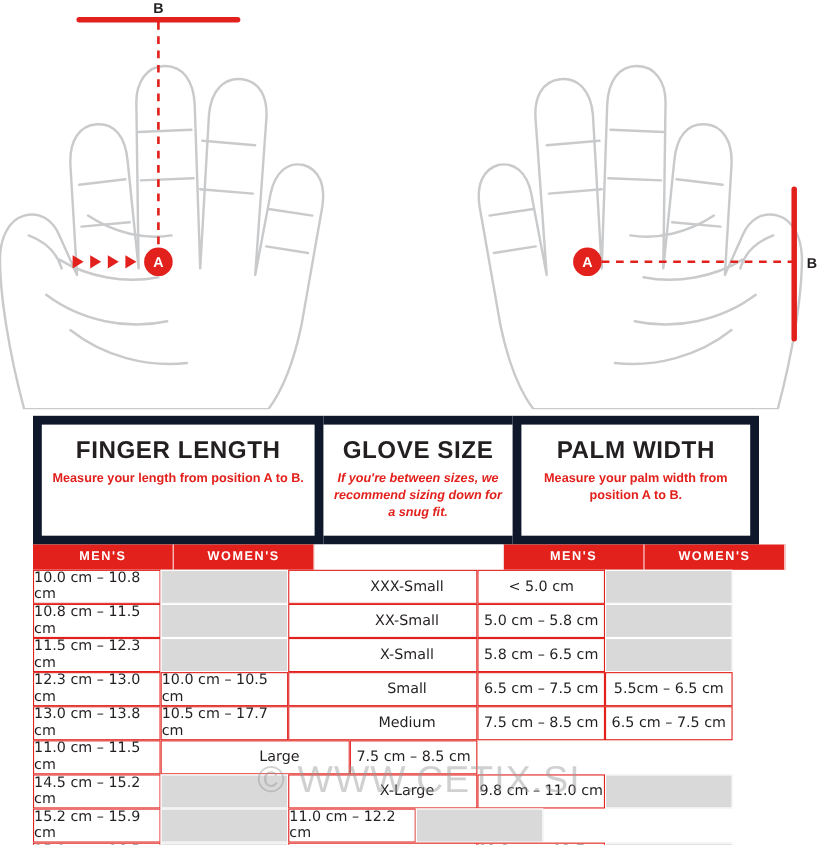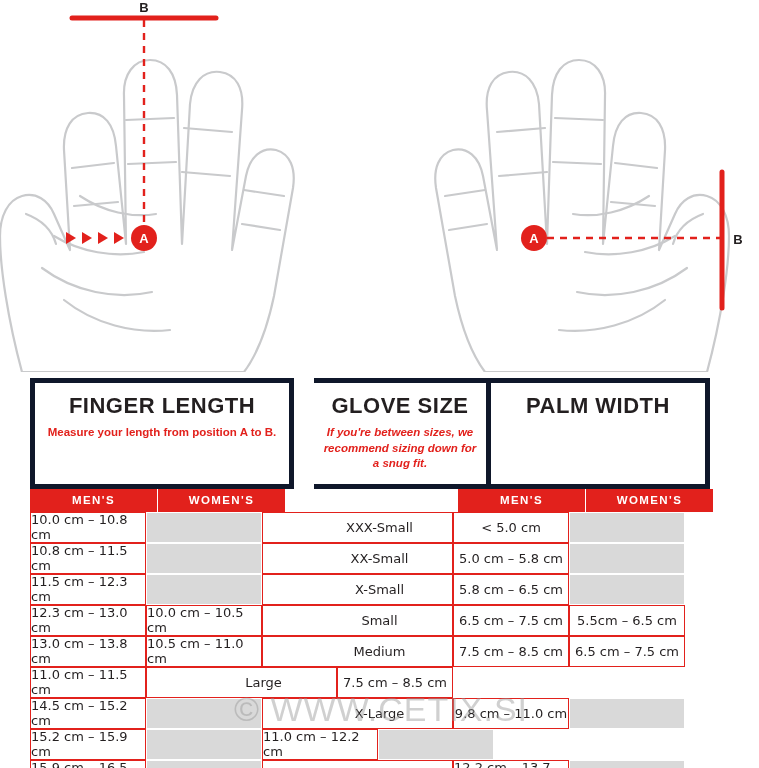--- a/index.html
+++ b/index.html
@@ -17,26 +17,26 @@
   .hand-left{left:-6px;}
   .hand-right{left:430px;}
 
   
   .chart{
     position:absolute;left:30px;top:378px;width:730px;
   }
   .head-row{display:flex;}
   .head-cell{
     box-sizing:border-box;
-    border:5px solid #0f172a;
+    border:8px solid #0f172a;
     text-align:center;
     padding:10px 6px 12px 6px;
   }
   .head-cell.finger{width:264px;}
-  .head-cell.glove{width:172px;border-left:none;border-right:none;margin-left:20px;}
+  .head-cell.glove{width:172px;border-left:none;border-right:none;}
   .head-cell.palm{width:224px;}
   .head-title{
     font-size:22px;font-weight:bold;color:#231f20;letter-spacing:0.5px;
     margin-bottom:6px;
   }
   .head-sub{
     font-size:11.5px;font-weight:bold;color:#e2211c;line-height:1.35;
   }
   .head-sub.italic{font-style:italic;font-weight:bold;}
 
@@ -56,21 +56,21 @@
   .cell{
     box-sizing:border-box;
     width:116px;height:31px;
     border:1px solid #ffffff;
     background:#d9d9d9;
     color:#231f20;
     font-size:13px;
     display:flex;align-items:center;justify-content:center;
     font-family:"DejaVu Sans", sans-serif;
   }
-  .cell.mid{width:191px;background:#ffffff;border:1px solid #e2211c;padding-left:44px;}
+  .cell.mid{width:172px;background:#ffffff;border:1px solid #e2211c;padding-left:44px;}
   .cell.empty{background:#d9d9d9;border:1px solid #ffffff;}
   .cell.filled{background:#ffffff;border:1px solid #e2211c;}
 
   
   .watermark{
     position:absolute;left:0;top:690px;width:674px;
     text-align:center;
     font-size:34px;color:rgba(150,150,150,0.45);
     font-family:"Liberation Sans", sans-serif;
     letter-spacing:1px;
@@ -165,20 +165,21 @@
     <div class="head-cell finger">
       <div class="head-title">FINGER LENGTH</div>
       <div class="head-sub">Measure your length from position A to B.</div>
     </div>
     <div class="head-cell glove">
       <div class="head-title">GLOVE SIZE</div>
       <div class="head-sub italic">If you're between sizes, we recommend sizing down for a snug fit.</div>
     </div>
     <div class="head-cell palm">
       <div class="head-title">PALM WIDTH</div>
+      <div class="head-sub">Measure your palm width from position A to B.</div>
     </div>
   </div>
 
   <div class="sub-row">
     <div class="sub-cell w132">MEN'S</div>
     <div class="sub-cell w132">WOMEN'S</div>
     <div class="sub-cell w172 blank">&nbsp;</div>
     <div class="sub-cell w132">MEN'S</div>
     <div class="sub-cell w132">WOMEN'S</div>
   </div>
@@ -207,21 +208,21 @@
       </div>
       <div class="data-row">
         <div class="cell filled">12.3 cm – 13.0 cm</div>
         <div class="cell filled">10.0 cm – 10.5 cm</div>
         <div class="cell mid">Small</div>
         <div class="cell filled">6.5 cm – 7.5 cm</div>
         <div class="cell filled">5.5cm – 6.5 cm</div>
       </div>
       <div class="data-row">
         <div class="cell filled">13.0 cm – 13.8 cm</div>
-        <div class="cell filled">10.5 cm – 11.0 cm</div>
+        <div class="cell filled">10.5 cm – 17.7 cm</div>
         <div class="cell mid">Medium</div>
         <div class="cell filled">7.5 cm – 8.5 cm</div>
         <div class="cell filled">6.5 cm – 7.5 cm</div>
       </div>
       <div class="data-row">
         <div class="cell filled">11.0 cm – 11.5 cm</div>
         <div class="cell mid">Large</div>
         <div class="cell filled">7.5 cm – 8.5 cm</div>
       </div>
       <div class="data-row">

